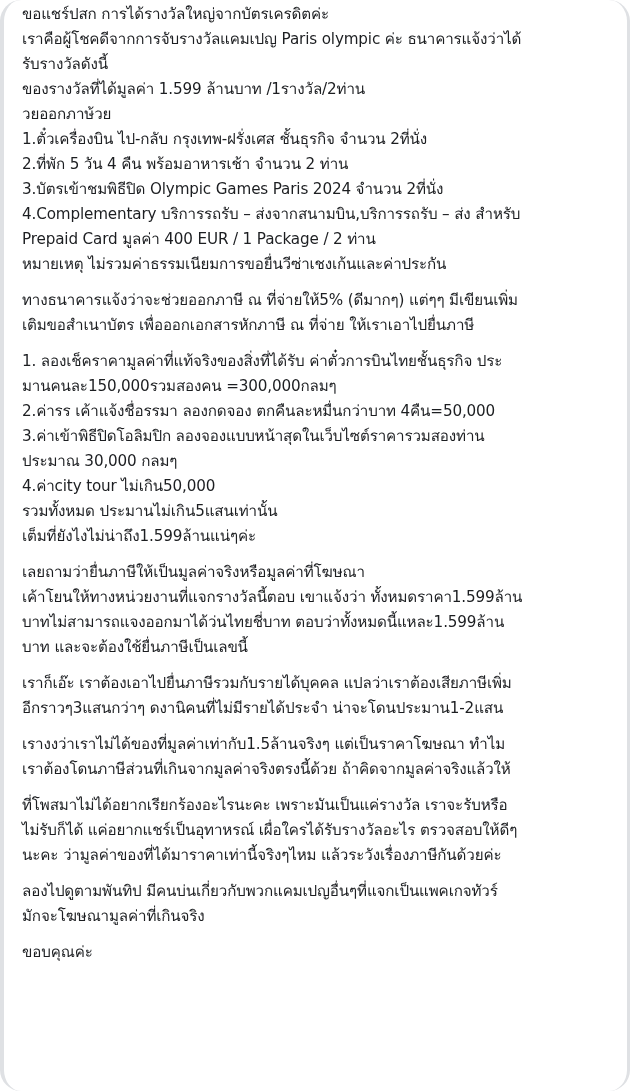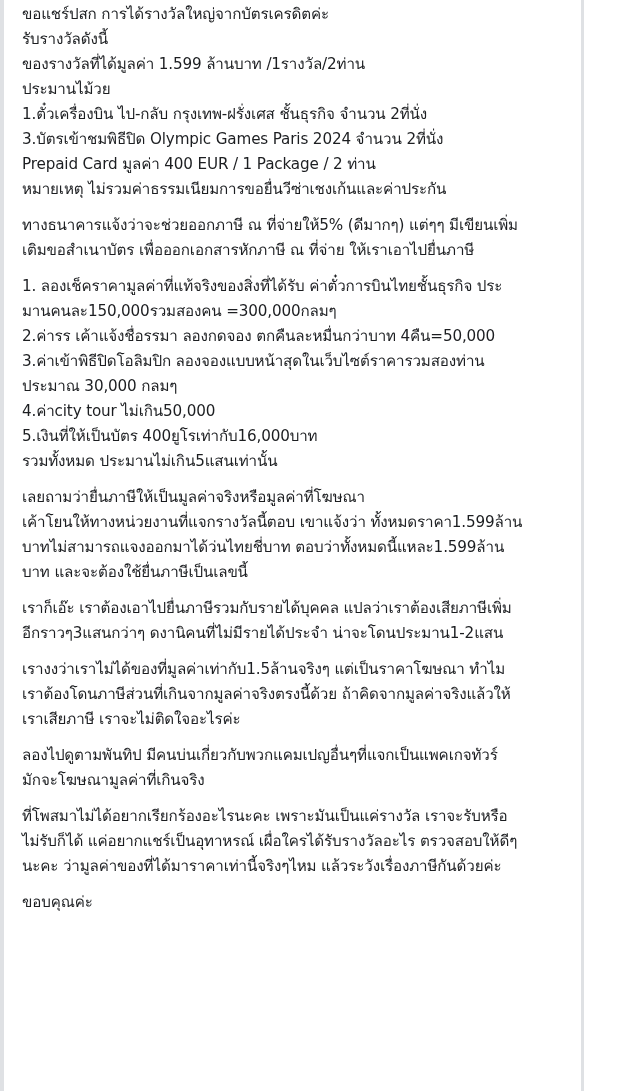--- a/index.html
+++ b/index.html
@@ -7,98 +7,101 @@
       padding: 0;
       background: #ffffff;
     }
     body {
       width: 630px;
       height: 1091px;
       overflow: hidden;
     }
     .post {
       box-sizing: border-box;
-      width: 584px;
+      width: 630px;
       height: 1091px;
       background: #ffffff;
       border-left: 4px solid #dfe1e4;
       border-right: 3px solid #dfe1e4;
       padding: 2px 14px 0 18px;
       font-family: "DejaVu Sans", "Liberation Sans", sans-serif;
       font-size: 15.2px;
       line-height: 25px;
       color: #1c1e21;
       letter-spacing: -0.15px;
+      border-radius: 21px;
     }
     .para {
       margin: 0 0 11px 0;
     }
     .line {
       display: block;
       white-space: nowrap;
     }
   </style>
 </head>
 <body>
 
 <div class="post">
 
   <div class="para">
     <span class="line">ขอแชร์ปสก การได้รางวัลใหญ่จากบัตรเครดิตค่ะ</span>
+    <span class="line">เราคือผู้โชคดีจากการจับรางวัลแคมเปญ Paris olympic ค่ะ ธนาคารแจ้งว่าได้</span>
     <span class="line">รับรางวัลดังนี้</span>
     <span class="line">ของรางวัลที่ได้มูลค่า 1.599 ล้านบาท /1รางวัล/2ท่าน</span>
-    <span class="line">ประมานไม้วย</span>
+    <span class="line">วยออกภาษ้วย</span>
     <span class="line">1.ตั๋วเครื่องบิน ไป-กลับ กรุงเทพ-ฝรั่งเศส ชั้นธุรกิจ จำนวน 2ที่นั่ง</span>
+    <span class="line">2.ที่พัก 5 วัน 4 คืน พร้อมอาหารเช้า จำนวน 2 ท่าน</span>
     <span class="line">3.บัตรเข้าชมพิธีปิด Olympic Games Paris 2024 จำนวน 2ที่นั่ง</span>
+    <span class="line">4.Complementary   บริการรถรับ – ส่งจากสนามบิน,บริการรถรับ – ส่ง สำหรับ</span>
     <span class="line">Prepaid Card มูลค่า 400 EUR / 1 Package / 2 ท่าน</span>
     <span class="line">หมายเหตุ ไม่รวมค่าธรรมเนียมการขอยื่นวีซ่าเชงเก้นและค่าประกัน</span>
   </div>
 
   <div class="para">
     <span class="line">ทางธนาคารแจ้งว่าจะช่วยออกภาษี ณ ที่จ่ายให้5% (ดีมากๆ) แต่ๆๆ มีเขียนเพิ่ม</span>
     <span class="line">เติมขอสำเนาบัตร เพื่อออกเอกสารหักภาษี ณ ที่จ่าย ให้เราเอาไปยื่นภาษี</span>
   </div>
 
   <div class="para">
     <span class="line">1. ลองเช็คราคามูลค่าที่แท้จริงของสิ่งที่ได้รับ ค่าตั๋วการบินไทยชั้นธุรกิจ ประ</span>
     <span class="line">มานคนละ150,000รวมสองคน =300,000กลมๆ</span>
     <span class="line">2.ค่ารร เค้าแจ้งชื่อรรมา ลองกดจอง ตกคืนละหมื่นกว่าบาท 4คืน=50,000</span>
     <span class="line">3.ค่าเข้าพิธีปิดโอลิมปิก ลองจองแบบหน้าสุดในเว็บไซต์ราคารวมสองท่าน</span>
     <span class="line">ประมาณ 30,000 กลมๆ</span>
     <span class="line">4.ค่าcity tour ไม่เกิน50,000</span>
-    <span class="line">5.เงินที่ให้เป็นบัตร 400ยูโรเท่ากับ16,000บาท</span>
     <span class="line">รวมทั้งหมด ประมานไม่เกิน5แสนเท่านั้น</span>
+    <span class="line">เต็มที่ยังไงไม่น่าถึง1.599ล้านแน่ๆค่ะ</span>
   </div>
 
   <div class="para">
     <span class="line">เลยถามว่ายื่นภาษีให้เป็นมูลค่าจริงหรือมูลค่าที่โฆษณา</span>
     <span class="line">เค้าโยนให้ทางหน่วยงานที่แจกรางวัลนี้ตอบ เขาแจ้งว่า ทั้งหมดราคา1.599ล้าน</span>
     <span class="line">บาทไม่สามารถแจงออกมาได้ว่นไทยชี่บาท ตอบว่าทั้งหมดนี้แหละ1.599ล้าน</span>
     <span class="line">บาท และจะต้องใช้ยื่นภาษีเป็นเลขนี้</span>
   </div>
 
   <div class="para">
     <span class="line">เราก็เอ๊ะ เราต้องเอาไปยื่นภาษีรวมกับรายได้บุคคล แปลว่าเราต้องเสียภาษีเพิ่ม</span>
     <span class="line">อีกราวๆ3แสนกว่าๆ ดงานิคนที่ไม่มีรายได้ประจำ น่าจะโดนประมาน1-2แสน</span>
   </div>
 
   <div class="para">
     <span class="line">เรางงว่าเราไม่ได้ของที่มูลค่าเท่ากับ1.5ล้านจริงๆ แต่เป็นราคาโฆษณา ทำไม</span>
     <span class="line">เราต้องโดนภาษีส่วนที่เกินจากมูลค่าจริงตรงนี้ด้วย ถ้าคิดจากมูลค่าจริงแล้วให้</span>
-    <span class="line">เราเสียภาษี เราจะไม่ติดใจอะไรค่ะ</span>
-  </div>
-
-  <div class="para">
-    <span class="line">ลองไปดูตามพันทิป มีคนบ่นเกี่ยวกับพวกแคมเปญอื่นๆที่แจกเป็นแพคเกจทัวร์</span>
-    <span class="line">มักจะโฆษณามูลค่าที่เกินจริง</span>
   </div>
 
   <div class="para">
     <span class="line">ที่โพสมาไม่ได้อยากเรียกร้องอะไรนะคะ เพราะมันเป็นแค่รางวัล เราจะรับหรือ</span>
     <span class="line">ไม่รับก็ได้ แค่อยากแชร์เป็นอุทาหรณ์ เผื่อใครได้รับรางวัลอะไร ตรวจสอบให้ดีๆ</span>
     <span class="line">นะคะ ว่ามูลค่าของที่ได้มาราคาเท่านี้จริงๆไหม แล้วระวังเรื่องภาษีกันด้วยค่ะ</span>
   </div>
 
   <div class="para">
+    <span class="line">ลองไปดูตามพันทิป มีคนบ่นเกี่ยวกับพวกแคมเปญอื่นๆที่แจกเป็นแพคเกจทัวร์</span>
+    <span class="line">มักจะโฆษณามูลค่าที่เกินจริง</span>
+  </div>
+
+  <div class="para">
     <span class="line">ขอบคุณค่ะ</span>
   </div>
 
 </div>
 
 </body></html>

